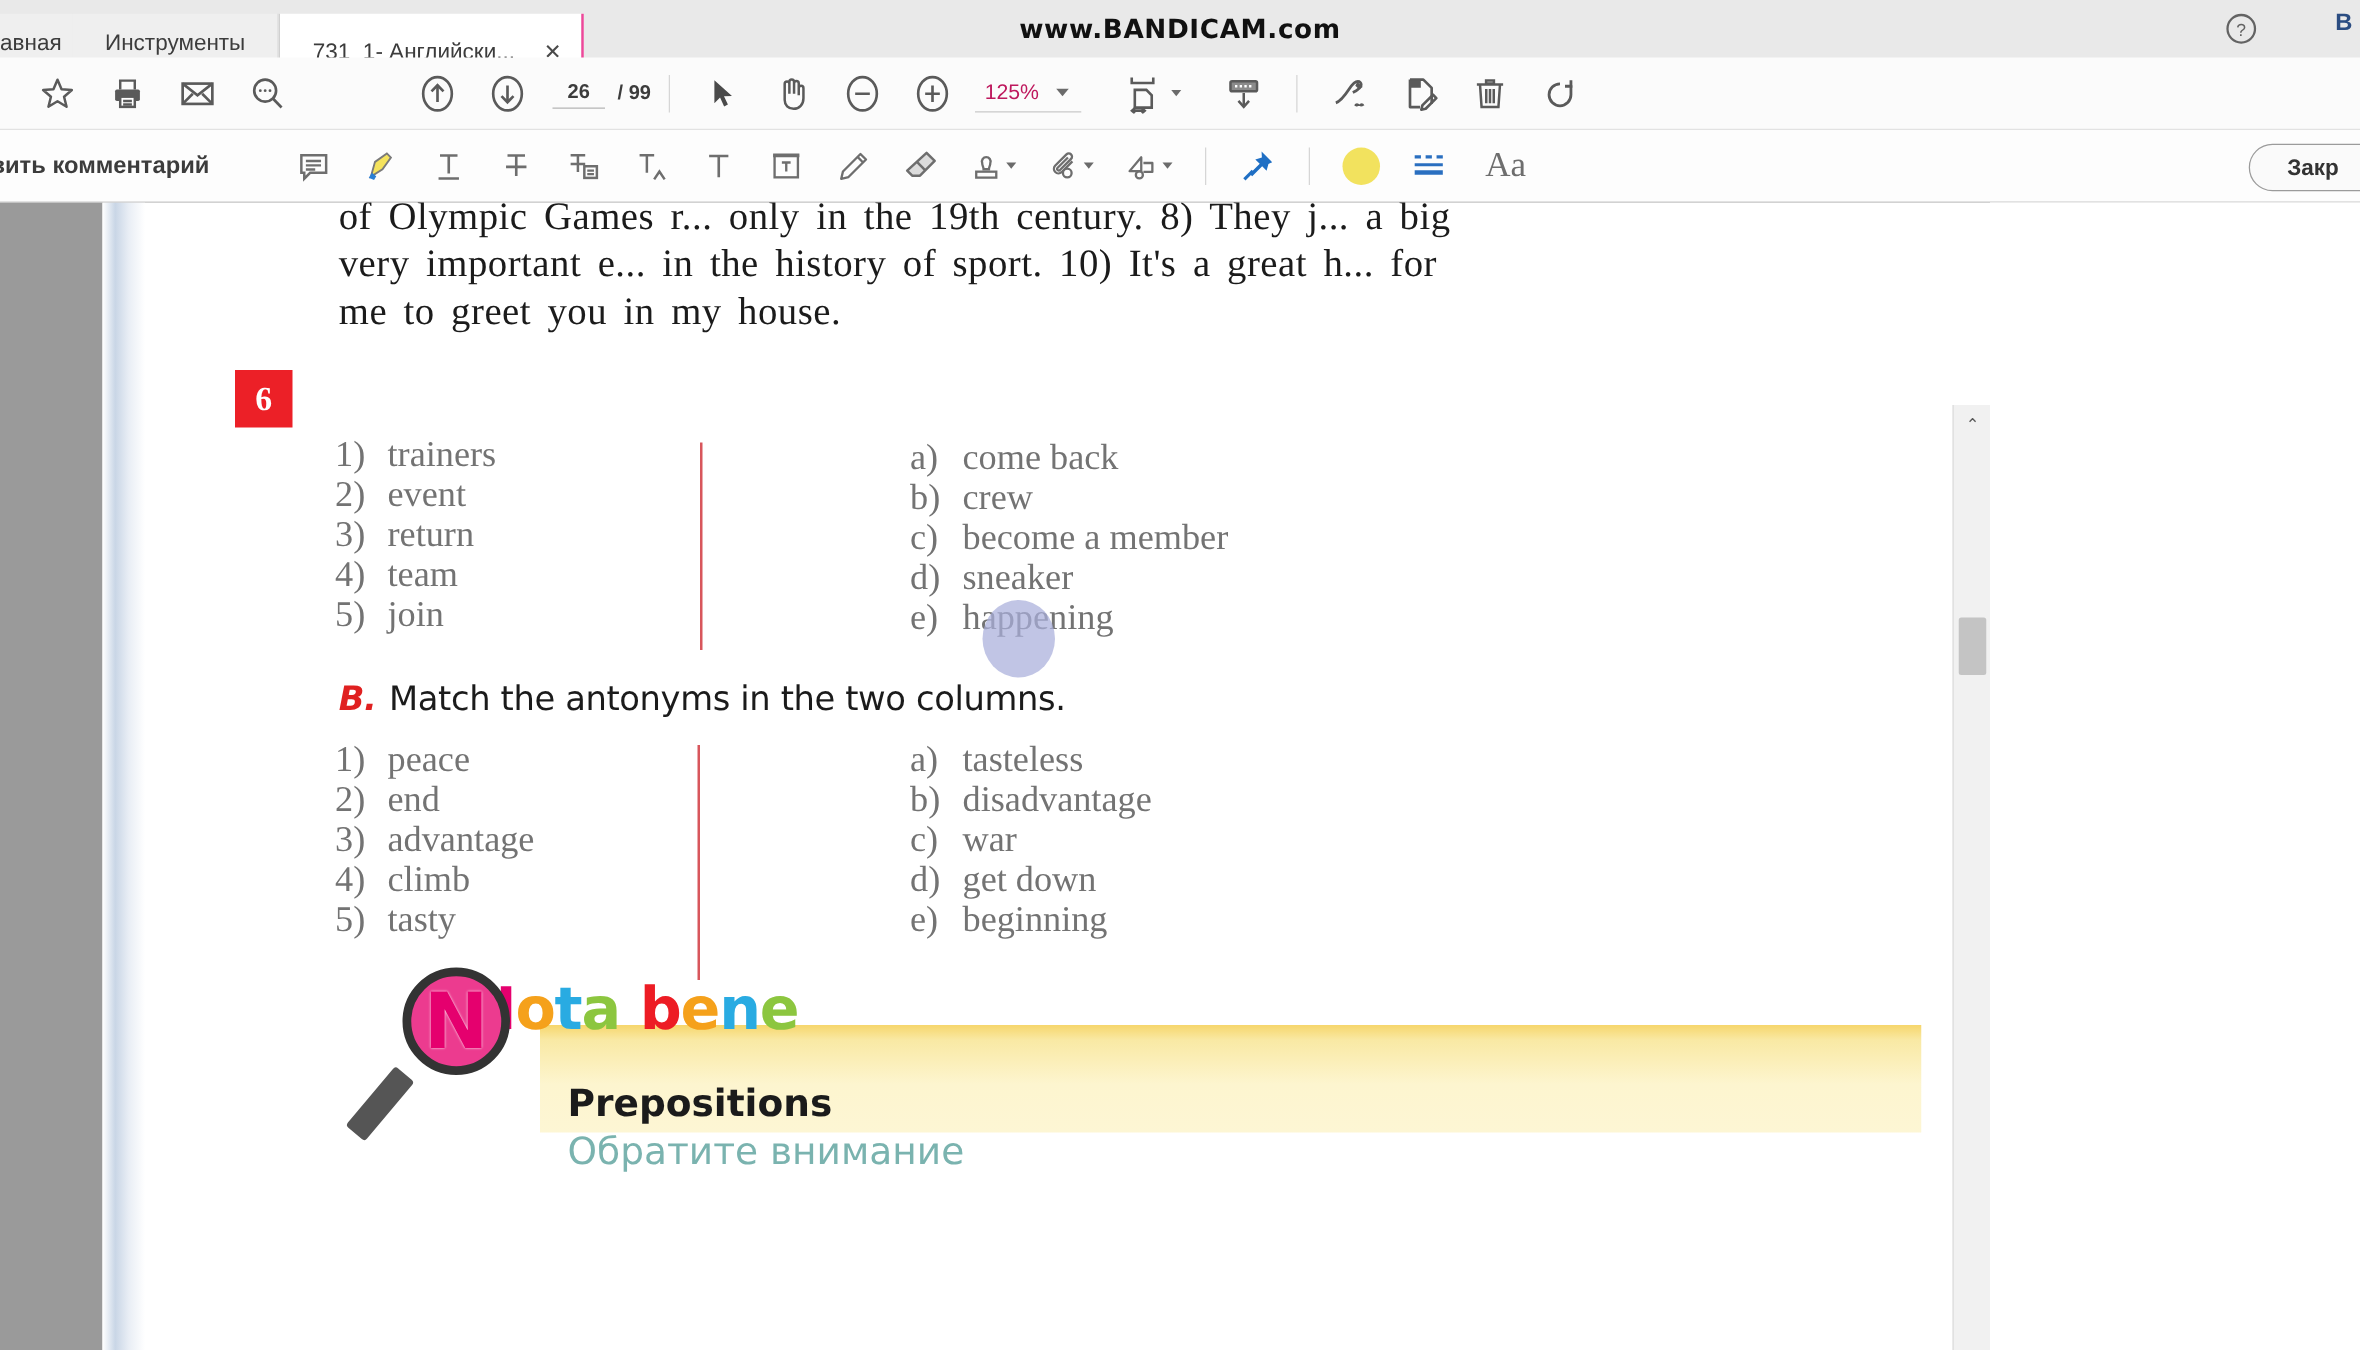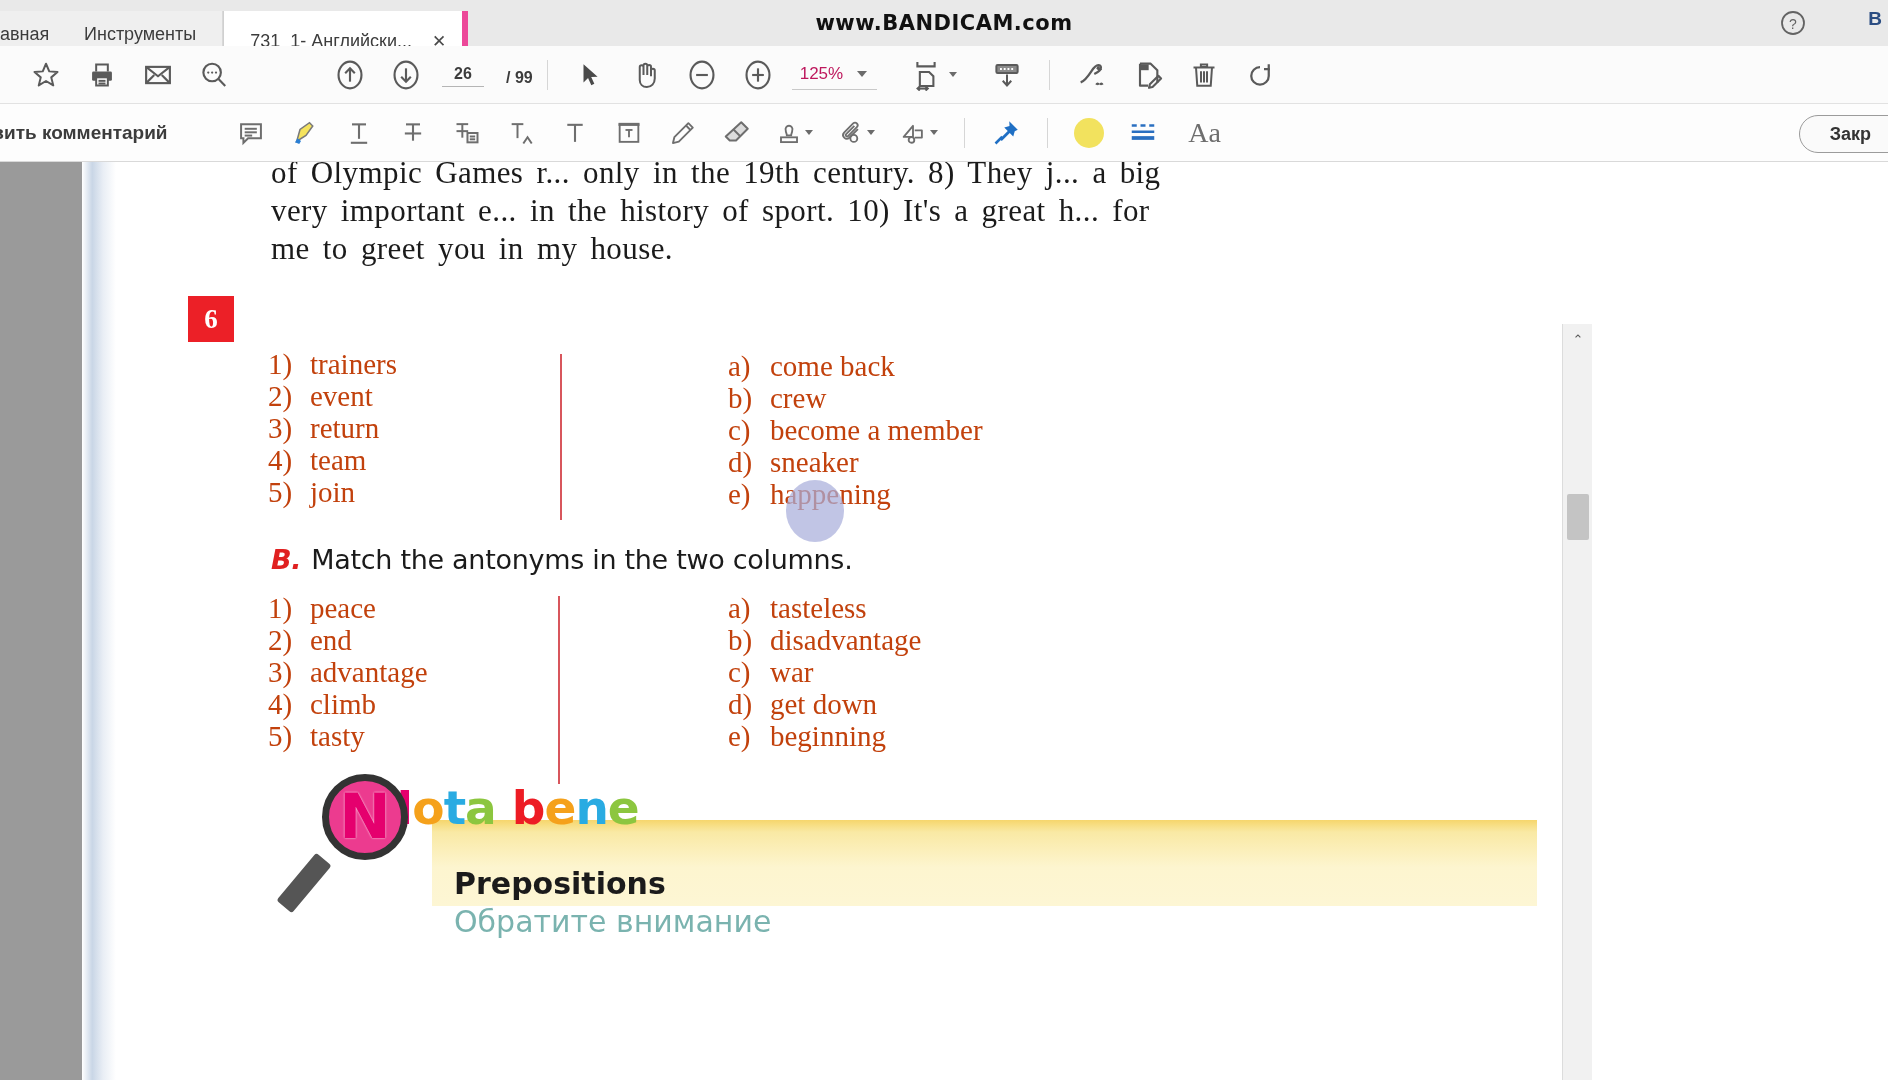--- a/index.html
+++ b/index.html
@@ -23,21 +23,21 @@
     font-size: 18px; color: #3c3c3c;
     padding: 0 26px;
     position: relative;
   }
   .tab.menu-tab { background: #efefef; }
   .tab.menu-tab.first { padding-left: 0; width: 58px; justify-content: flex-start; }
   .tab.sep { border-right: 1px solid #d8d8d8; }
   .tab.doc-tab {
     background: #ffffff;
     border-left: 1px solid #d0d0d0;
-    border-right: 6px solid #ec4899;
+    border-right: 2px solid #ec4899;
     padding: 14px 16px 0 26px;
     min-width: 244px;
     justify-content: space-between;
     gap: 20px;
   }
   .tab-close { font-size: 17px; color: #4a4a4a; cursor: pointer; line-height: 1; }
   .watermark {
     position: absolute; left: 0; top: 0; width: 1888px; height: 46px;
     display: flex; align-items: center; justify-content: center;
     font-family: "DejaVu Sans", sans-serif;
@@ -62,21 +62,21 @@
   }
   .tb-icon {
     width: 56px; height: 52px;
     display: flex; align-items: center; justify-content: center;
     color: #5a5a5a;
     flex: none;
   }
   .tb-gap-lg { width: 80px; flex: none; }
   .tb-divider { width: 1px; height: 30px; background: #d6d6d6; margin: 0 14px; flex: none; }
   .pagebox {
-    display: flex; align-items: flex-end; gap: 22px; padding-left: 8px; flex: none;
+    display: flex; align-items: center; gap: 10px; padding-left: 8px; flex: none;
   }
   .pagenum {
     font-size: 16px; color: #3c3c3c; font-weight: bold;
     border-bottom: 1px solid #b5b5b5;
     padding: 2px 10px 3px 10px; min-width: 42px; text-align: center;
   }
   .pagetotal { font-size: 16px; color: #3c3c3c; font-weight: bold; }
   .zoombox {
     display: flex; align-items: center; gap: 14px;
     border-bottom: 1px solid #c9c9c9;
@@ -160,21 +160,21 @@
     position: absolute;
     font-family: "DejaVu Sans", sans-serif;
     font-size: 27px; color: #1b1b1b;
     letter-spacing: -0.3px;
     white-space: nowrap;
   }
   .task .mark { color: #e02020; font-style: italic; font-weight: bold; margin-right: 10px; }
   .col-left, .col-right {
     position: absolute;
     font-family: "Liberation Serif", serif;
-    font-size: 29px; line-height: 32px; color: #c2410c;
+    font-size: 29px; line-height: 32px; color: #737373;
   }
   .col-left .row, .col-right .row { white-space: nowrap; margin-bottom: 0px; height: 32px; }
   .col-left .idx, .col-right .idx { display: inline-block; width: 42px; }
   .vrule {
     position: absolute; width: 2px; background: #d8565c;
   }
 
   .cursor-blob {
     position: absolute; left: 670px; top: 318px;
     width: 58px; height: 62px; border-radius: 50%;

